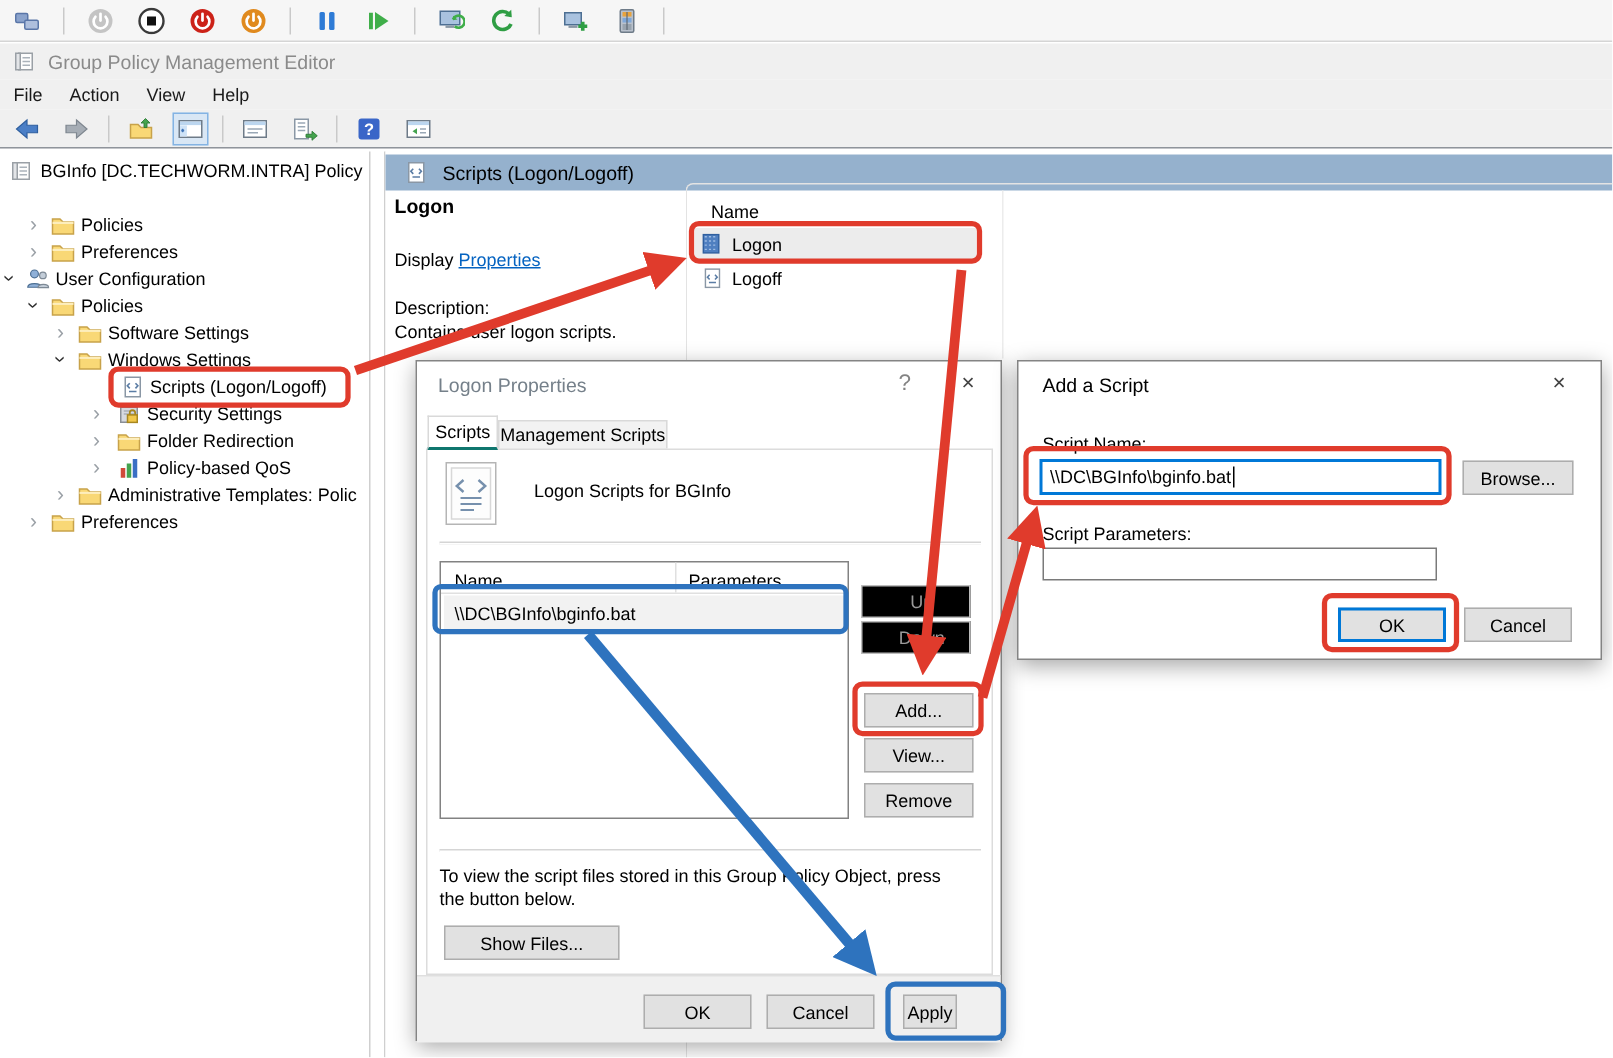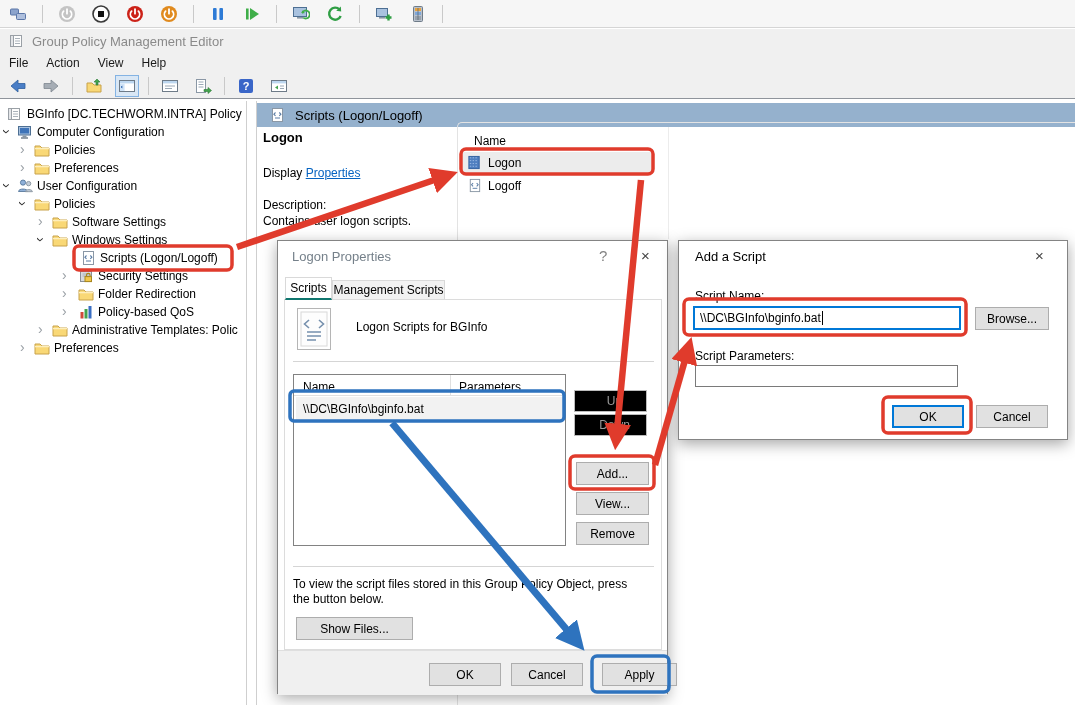--- a/index.html
+++ b/index.html
@@ -315,27 +315,20 @@
       </span>
   </div>
 
   <div class="tree-panel">
     <div class="trow" style="top:4px">
       <span class="ticon" style="left:6px"><svg width="16" height="16">
             <use href="#i-gpo"></use>
           </svg></span>
       <span class="tlabel" style="left:27px">BGInfo [DC.TECHWORM.INTRA] Policy</span>
     </div>
-    <div class="trow" style="top:22px">
-      <span class="chev down" style="left:4px">›</span>
-      <span class="ticon" style="left:17px"><svg width="16" height="16">
-            <use href="#i-computer"></use>
-          </svg></span>
-      <span class="tlabel" style="left:37px">Computer Configuration</span>
-    </div>
     <div class="trow" style="top:40px">
       <span class="chev right" style="left:20px">›</span>
       <span class="ticon" style="left:34px"><svg width="16" height="16">
             <use href="#i-folder"></use>
           </svg></span>
       <span class="tlabel" style="left:54px">Policies</span>
     </div>
     <div class="trow" style="top:58px">
       <span class="chev right" style="left:20px">›</span>
       <span class="ticon" style="left:34px"><svg width="16" height="16">
@@ -483,21 +476,21 @@
     <div class="btn" style="left:298px;top:281px;width:73px;height:23px">Remove</div>
 
     <div class="etch" style="left:15px;top:325px;width:361px"></div>
     <div class="abs" style="left:15px;top:336px">To view the script files stored in this Group Policy Object, press</div>
     <div class="abs" style="left:15px;top:351px">the button below.</div>
     <div class="btn" style="left:18px;top:376px;width:117px;height:23px">Show Files...</div>
 
     <div class="footer" style="left:0;top:409px;width:389px;height:44px"></div>
     <div class="btn" style="left:151px;top:422px;width:72px;height:23px">OK</div>
     <div class="btn" style="left:233px;top:422px;width:72px;height:23px">Cancel</div>
-    <div class="btn" style="left:324px;top:422px;width:75px;height:23px">Apply</div>
+    <div class="btn" style="left:324px;top:422px;width:36px;height:23px">Apply</div>
   </div>
 
   <div class="dlg" style="left:678px;top:240px;width:390px;height:200px">
     <span class="dlg-title" style="left:16px">Add a Script</span>
     <span class="closex" style="left:356px">×</span>
 
     <div class="abs" style="left:16px;top:48px">Script Name:</div>
     <div class="field focused" style="left:14px;top:65px;width:268px;height:24px">
       <span>\\DC\BGInfo\bginfo.bat</span>
         <span class="caret"></span>

